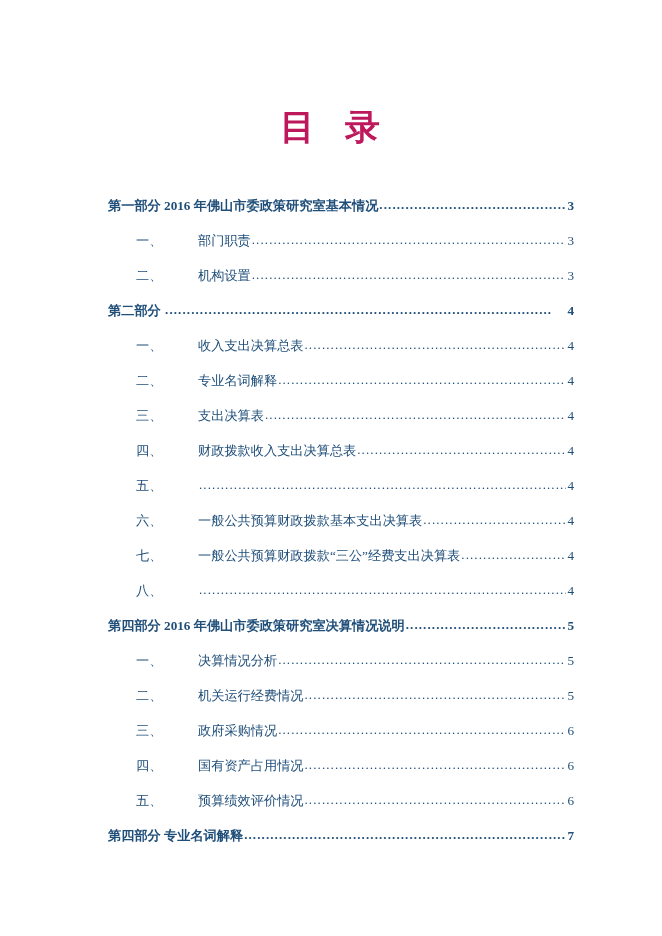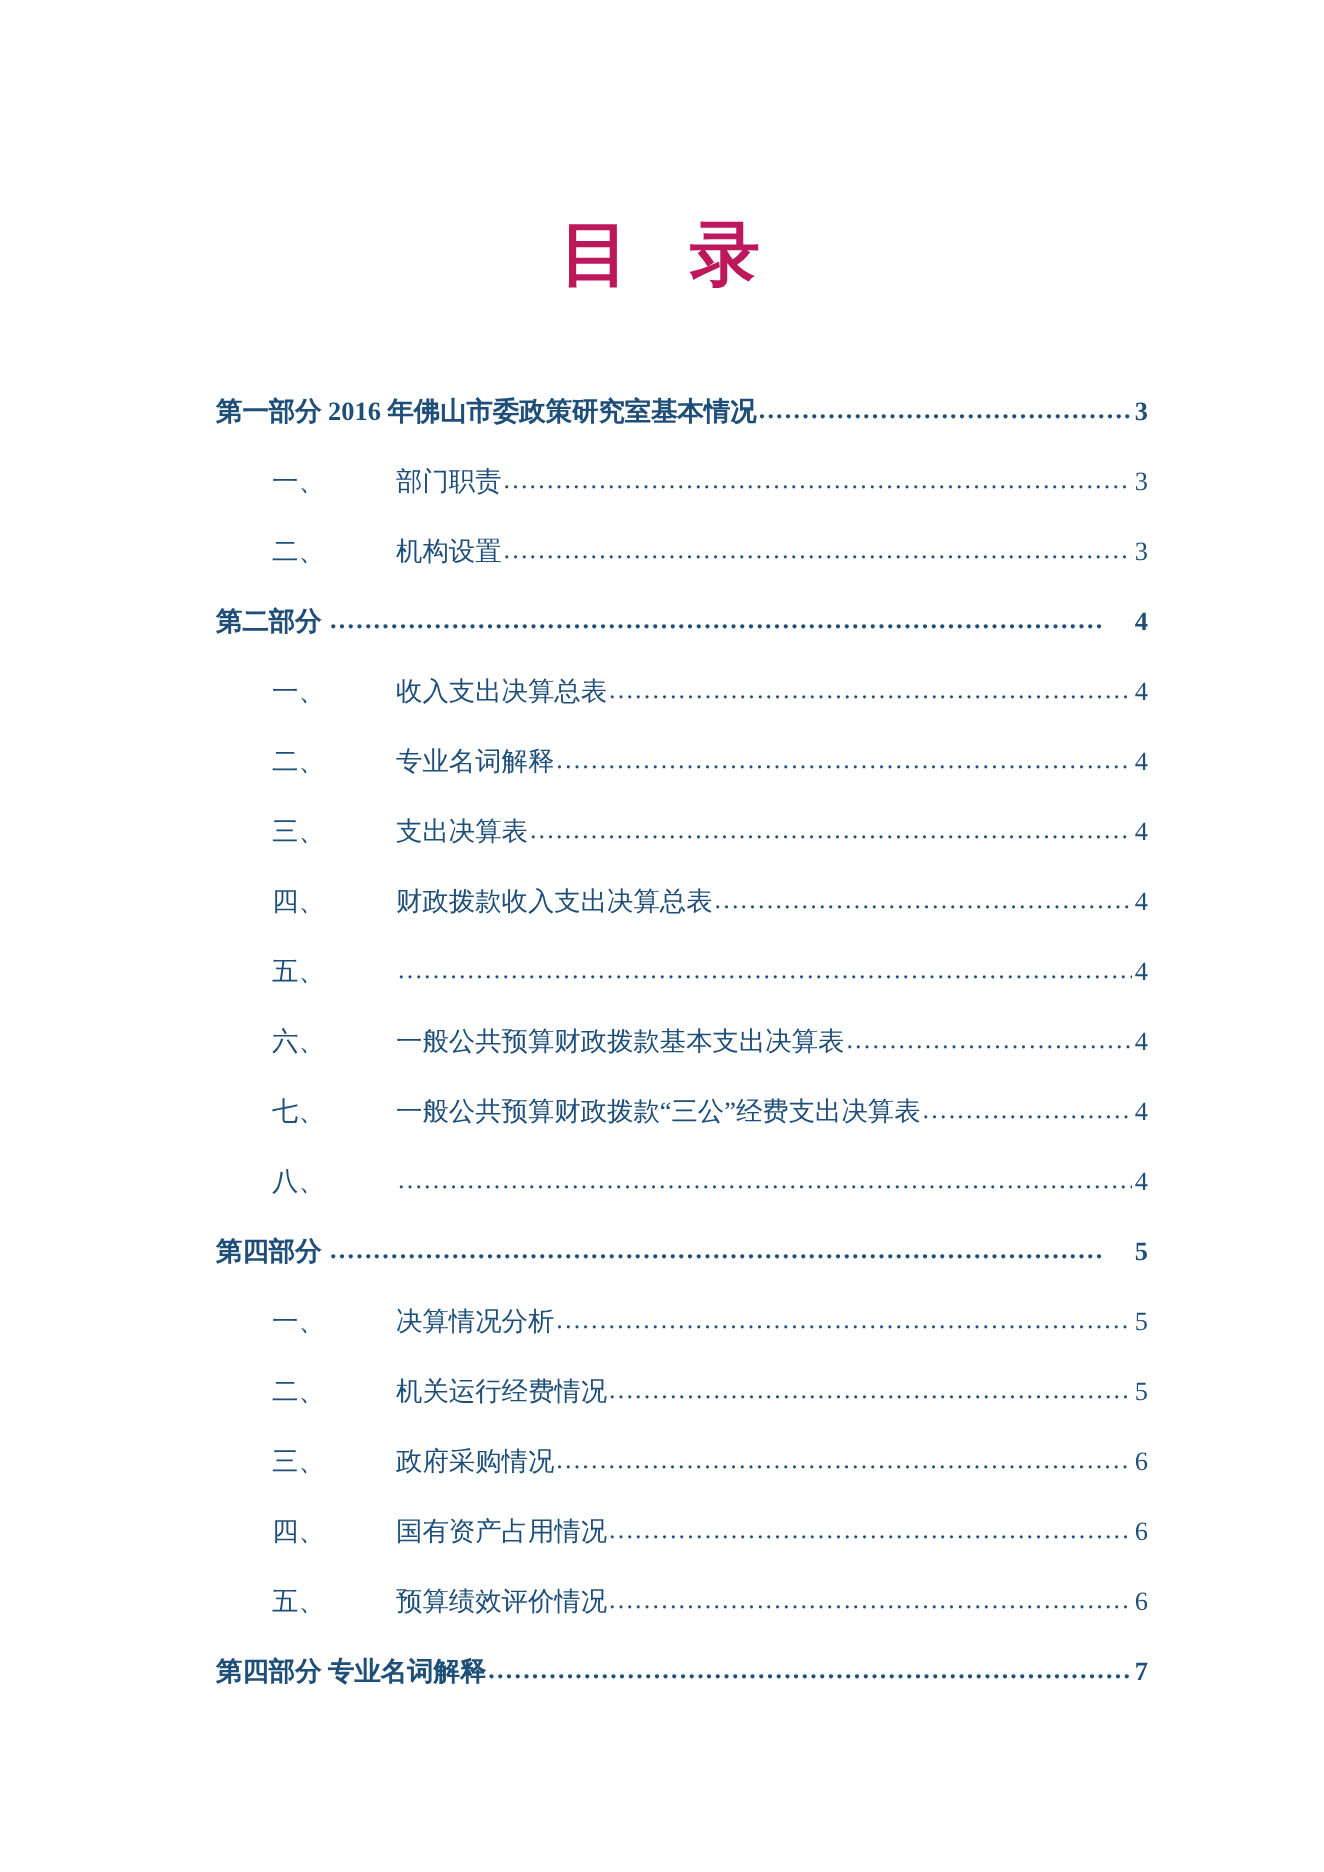--- a/index.html
+++ b/index.html
@@ -162,20 +162,21 @@
         <span class="toc-page">4</span>
       </div>
       <div class="toc-entry level2">
         <span class="toc-num toc-num-wide">八、</span>
         <span class="toc-dots">.........................................................................................</span>
         <span class="toc-page">4</span>
       </div>
       <div class="toc-entry level1">
         <span class="toc-num">第四部分</span>
         <span>&nbsp;</span>
+        <span class="toc-text">2016 年佛山市委政策研究室决算情况说明</span>
         <span class="toc-dots">.........................................................................................</span>
         <span class="toc-page">5</span>
       </div>
       <div class="toc-entry level2">
         <span class="toc-num toc-num-wide">一、</span>
         <span class="toc-text">决算情况分析</span>
         <span class="toc-dots">.........................................................................................</span>
         <span class="toc-page">5</span>
       </div>
       <div class="toc-entry level2">

